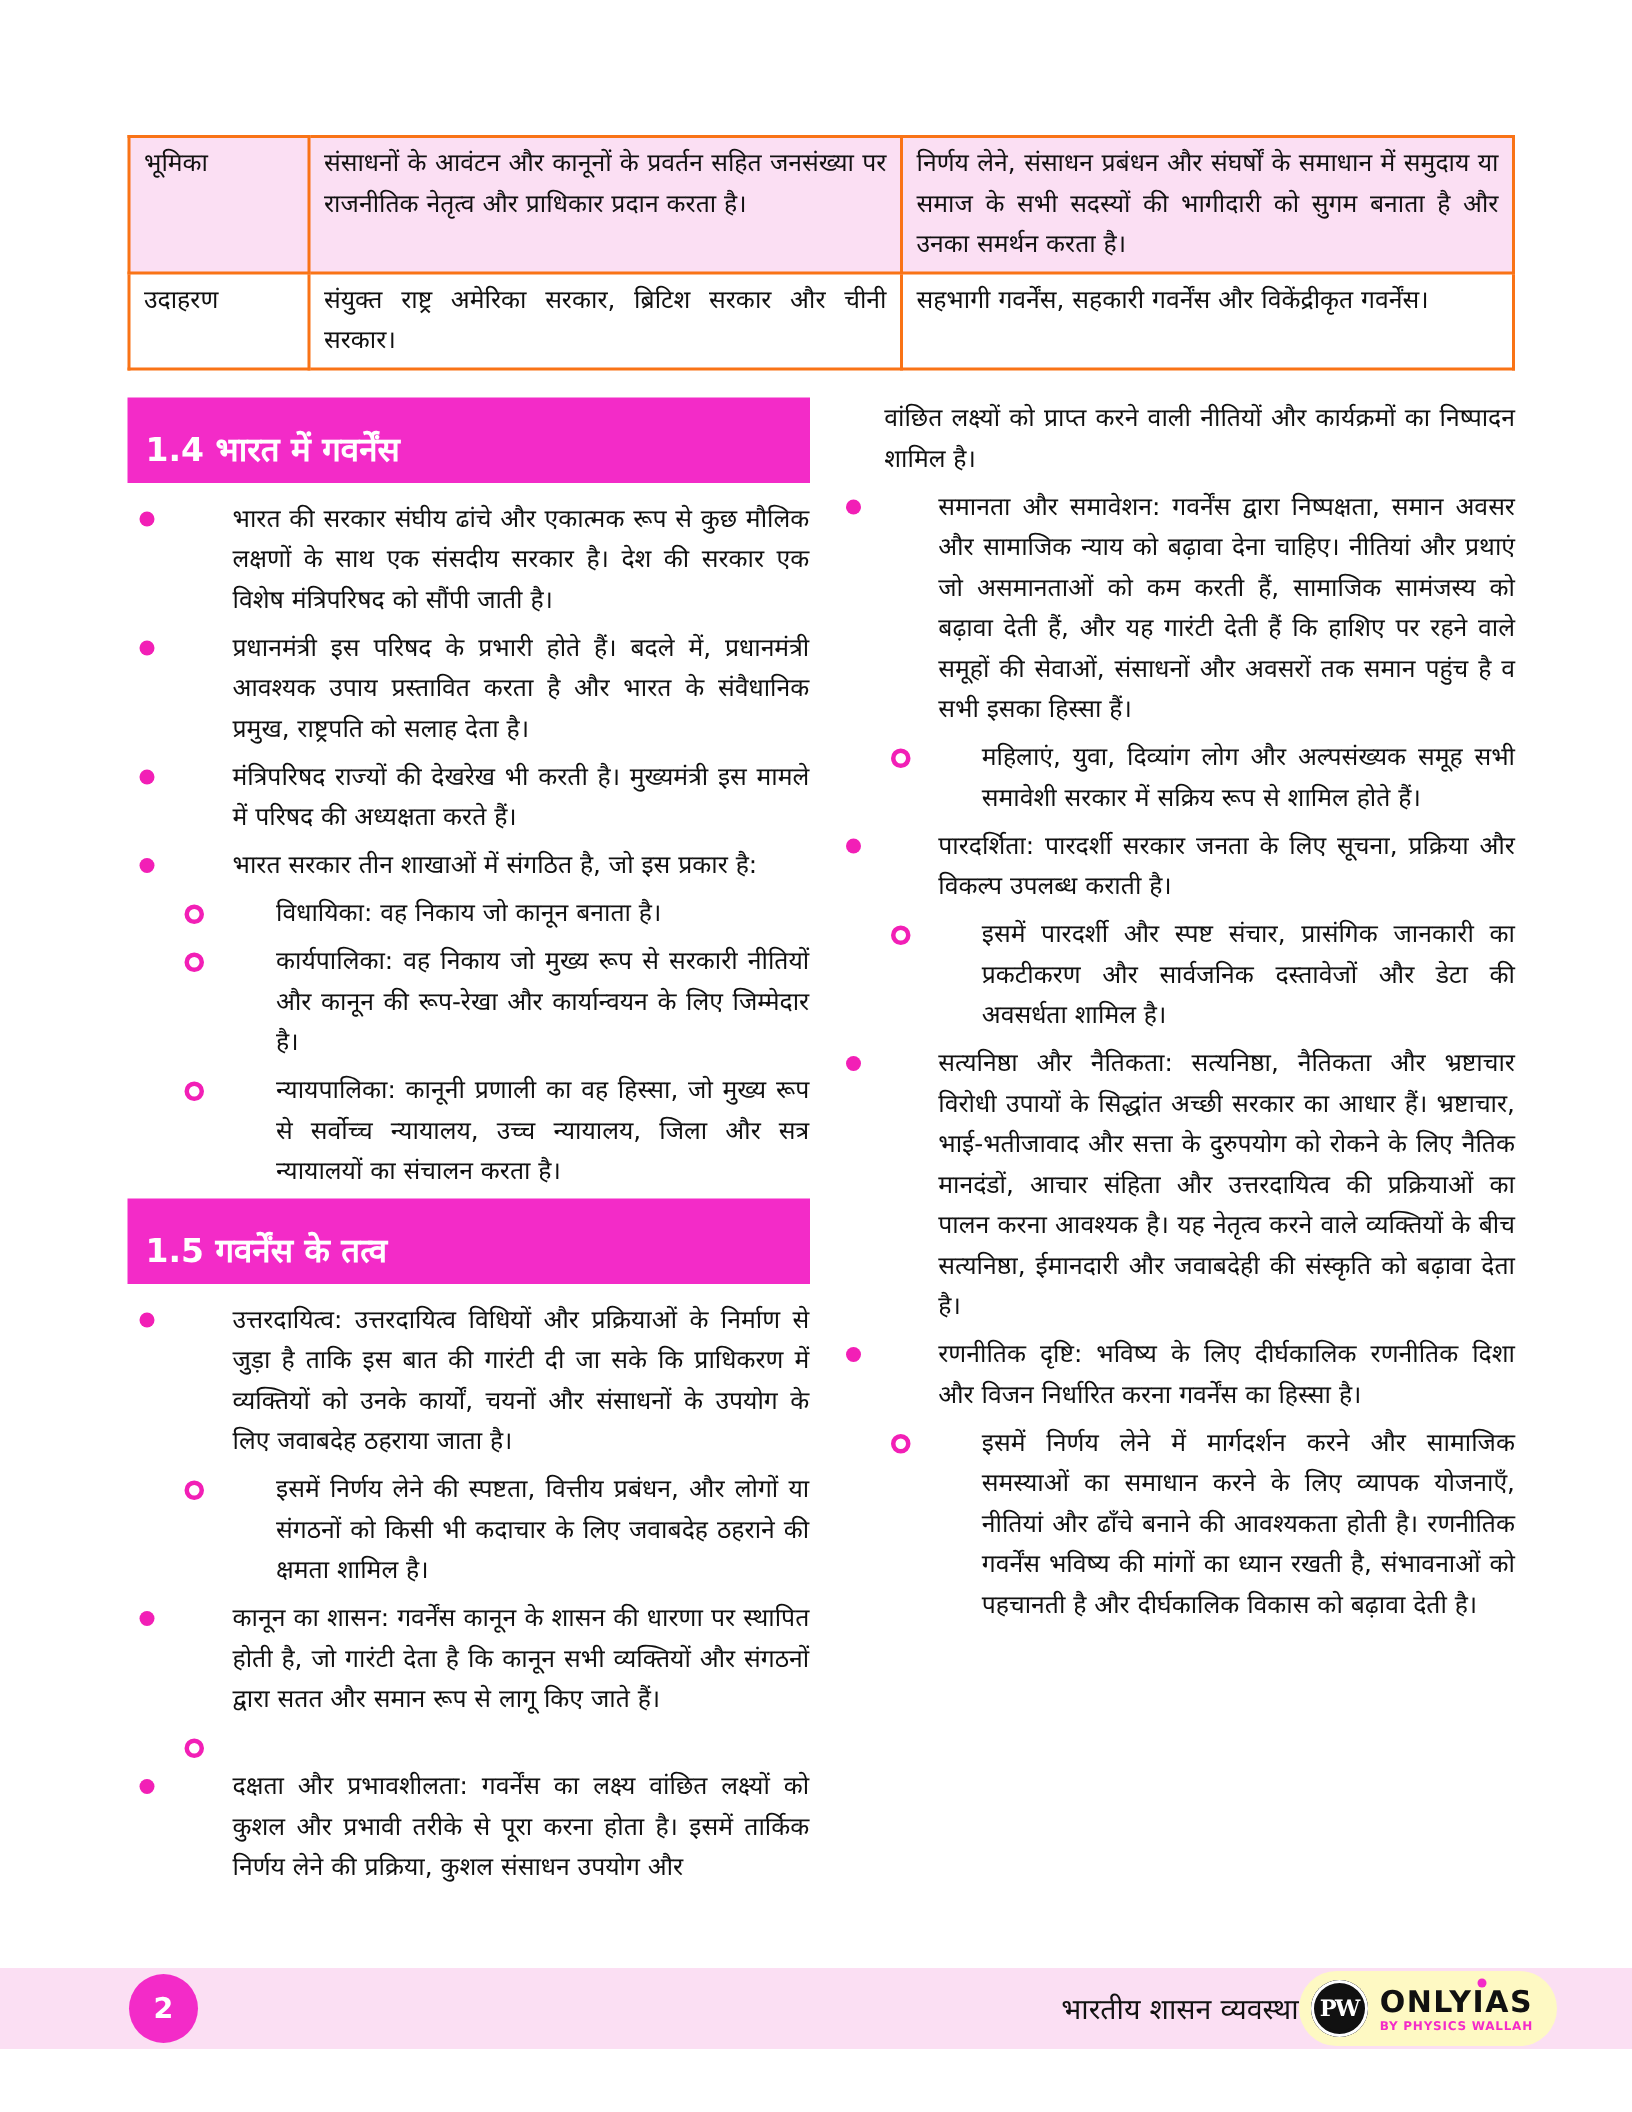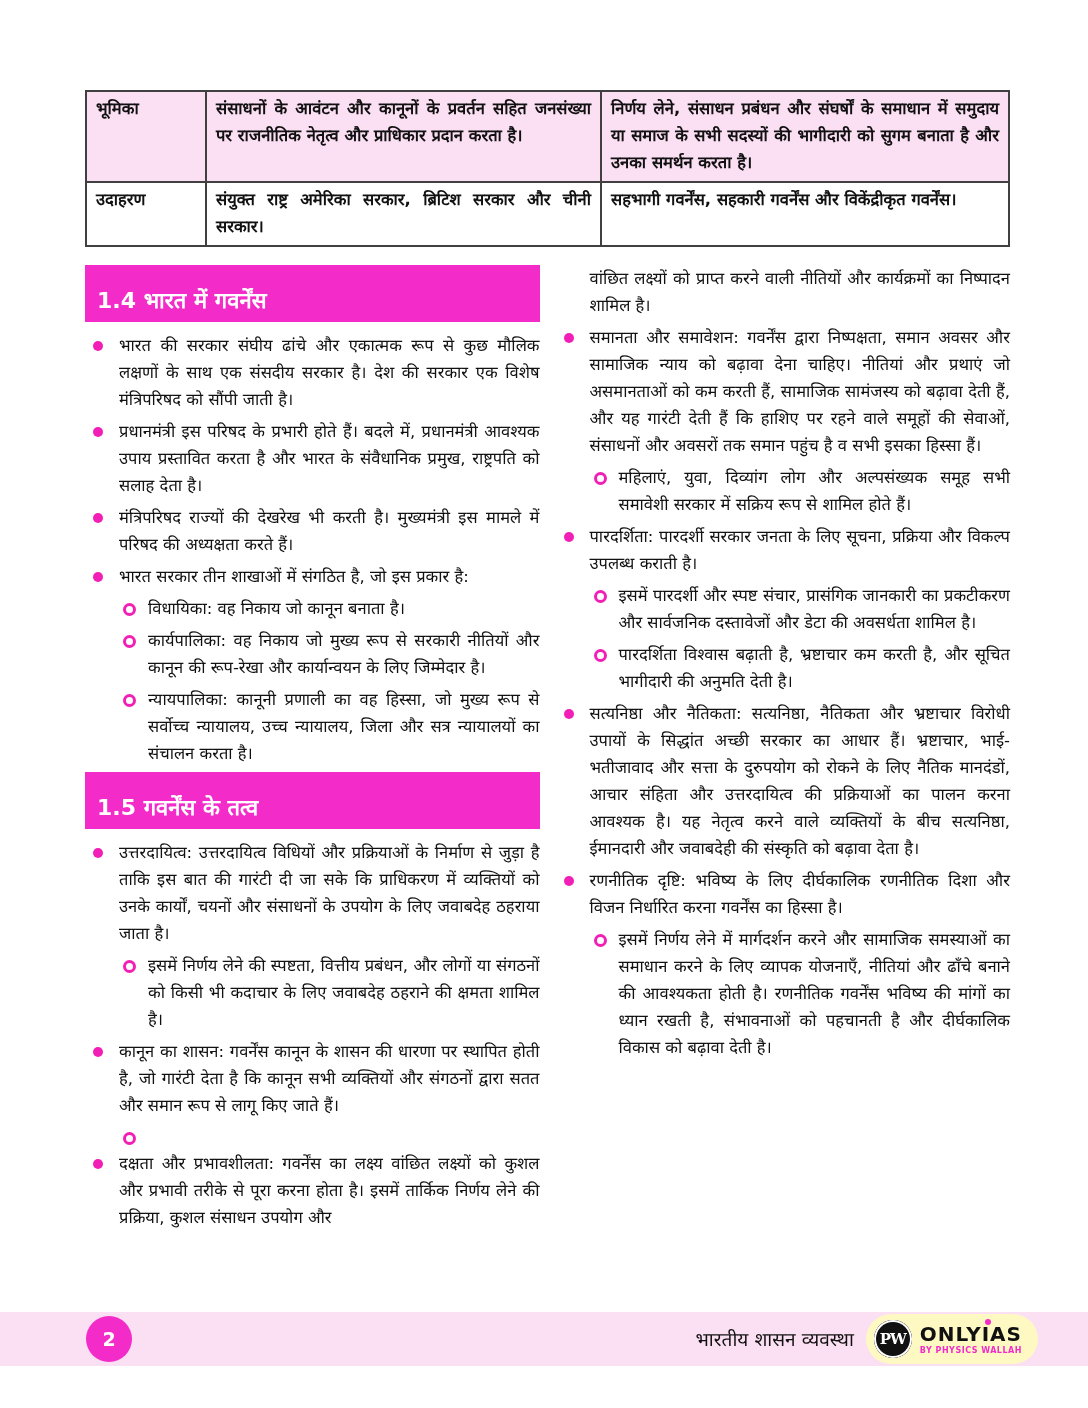--- a/index.html
+++ b/index.html
@@ -5,59 +5,59 @@
   html,body{margin:0;padding:0;}
   body{
     width:1088px;height:1408px;position:relative;overflow:hidden;
     background:#ffffff;color:#111;
     font-family:"DejaVu Sans","Liberation Sans",sans-serif;
   }
   .content{position:absolute;left:85px;top:90px;width:925px;}
   
   table.info-table{width:100%;border-collapse:collapse;table-layout:fixed;}
   table.info-table td{
-    border:2px solid #404040;vertical-align:top;
-    padding:3px 9px 5px 9px;font-size:16.5px;line-height:27px;text-align:justify;font-weight:bold;
+    border:2px solid #f97316;vertical-align:top;
+    padding:3px 9px 5px 9px;font-size:16.5px;line-height:27px;text-align:justify;
   }
   td.label-cell{width:100px;text-align:left;}
   td.cell-mid{width:375px;}
   tr.row-pink td{background:#fbdff3;}
   
   .columns{display:flex;gap:16px;margin-top:14px;}
   .col{flex:1;min-width:0;}
   .section-heading{
     background:#f32bc8;color:#ffffff;font-weight:bold;
     font-size:22px;line-height:36px;padding:18px 10px 3px 12px;
     margin:4px 0 10px 0;
   }
   .col > .section-heading + .li{margin-top:10px;}
   .li{display:flex;align-items:flex-start;margin:5px 0;}
   .li .marker{flex:0 0 auto;border-radius:50%;}
   .li.l1{padding-left:6px;}
   .li.l1 .marker{width:10px;height:10px;background:#f21fb6;margin:9px 16px 0 2px;}
   .li.l2{padding-left:38px;}
   .li.l2 .marker{width:7px;height:7px;background:#fff;border:3px solid #f21fb6;margin:8px 12px 0 0;}
-  .li-text,.para{font-size:16.5px;line-height:27px;text-align:justify;}
+  .li-text,.para{font-size:16.5px;line-height:27px;text-align:justify;margin-left:36px;}
   .li-text{flex:1;}
   .li-text strong{font-weight:normal;}
   .para{margin:4px 0 4px 6px;padding-left:28px;}
   
   .footer{
     position:absolute;left:0;top:1312px;width:1088px;height:54px;
     background:#fbdff3;
   }
   .page-num{
     position:absolute;left:86px;top:50%;transform:translateY(-50%);
     width:46px;height:46px;border-radius:50%;background:#f32bc8;
     color:#fff;font-weight:bold;font-size:19px;
     display:flex;align-items:center;justify-content:center;
   }
   .footer-right{
     position:absolute;right:50px;top:50%;transform:translateY(-50%);
-    display:flex;align-items:center;gap:12px;
+    display:flex;align-items:center;
   }
   .chapter{font-size:19px;color:#111;}
   .logo-pill{
     background:#fef9c3;border-radius:32px;padding:5px 16px 5px 8px;
     display:flex;align-items:center;gap:8px;height:50px;box-sizing:border-box;
   }
   .pw-circle{
     width:38px;height:38px;border-radius:50%;background:#111;color:#fff;
     display:flex;align-items:center;justify-content:center;
     font-family:"DejaVu Serif","Liberation Serif",serif;
@@ -155,24 +155,20 @@
           <span class="li-text">महिलाएं, युवा, दिव्यांग लोग और अल्पसंख्यक समूह सभी समावेशी सरकार में सक्रिय रूप से शामिल होते हैं।</span>
         </div>
         <div class="li l1">
           <span class="marker"></span>
           <span class="li-text"><strong>पारदर्शिता: </strong>पारदर्शी सरकार जनता के लिए सूचना, प्रक्रिया और विकल्प उपलब्ध कराती है।</span>
         </div>
         <div class="li l2">
           <span class="marker"></span>
           <span class="li-text">इसमें पारदर्शी और स्पष्ट संचार, प्रासंगिक जानकारी का प्रकटीकरण और सार्वजनिक दस्तावेजों और डेटा की अवसर्धता शामिल है।</span>
         </div>
-        <div class="li l2">
-          <span class="marker"></span>
-          <span class="li-text">पारदर्शिता विश्वास बढ़ाती है, भ्रष्टाचार कम करती है, और सूचित भागीदारी की अनुमति देती है।</span>
-        </div>
         <div class="li l1">
           <span class="marker"></span>
           <span class="li-text"><strong>सत्यनिष्ठा और नैतिकता: </strong>सत्यनिष्ठा, नैतिकता और भ्रष्टाचार विरोधी उपायों के सिद्धांत अच्छी सरकार का आधार हैं। भ्रष्टाचार, भाई-भतीजावाद और सत्ता के दुरुपयोग को रोकने के लिए नैतिक मानदंडों, आचार संहिता और उत्तरदायित्व की प्रक्रियाओं का पालन करना आवश्यक है। यह नेतृत्व करने वाले व्यक्तियों के बीच सत्यनिष्ठा, ईमानदारी और जवाबदेही की संस्कृति को बढ़ावा देता है।</span>
         </div>
         <div class="li l1">
           <span class="marker"></span>
           <span class="li-text"><strong>रणनीतिक दृष्टि: </strong>भविष्य के लिए दीर्घकालिक रणनीतिक दिशा और विजन निर्धारित करना गवर्नेंस का हिस्सा है।</span>
         </div>
         <div class="li l2">
           <span class="marker"></span>

